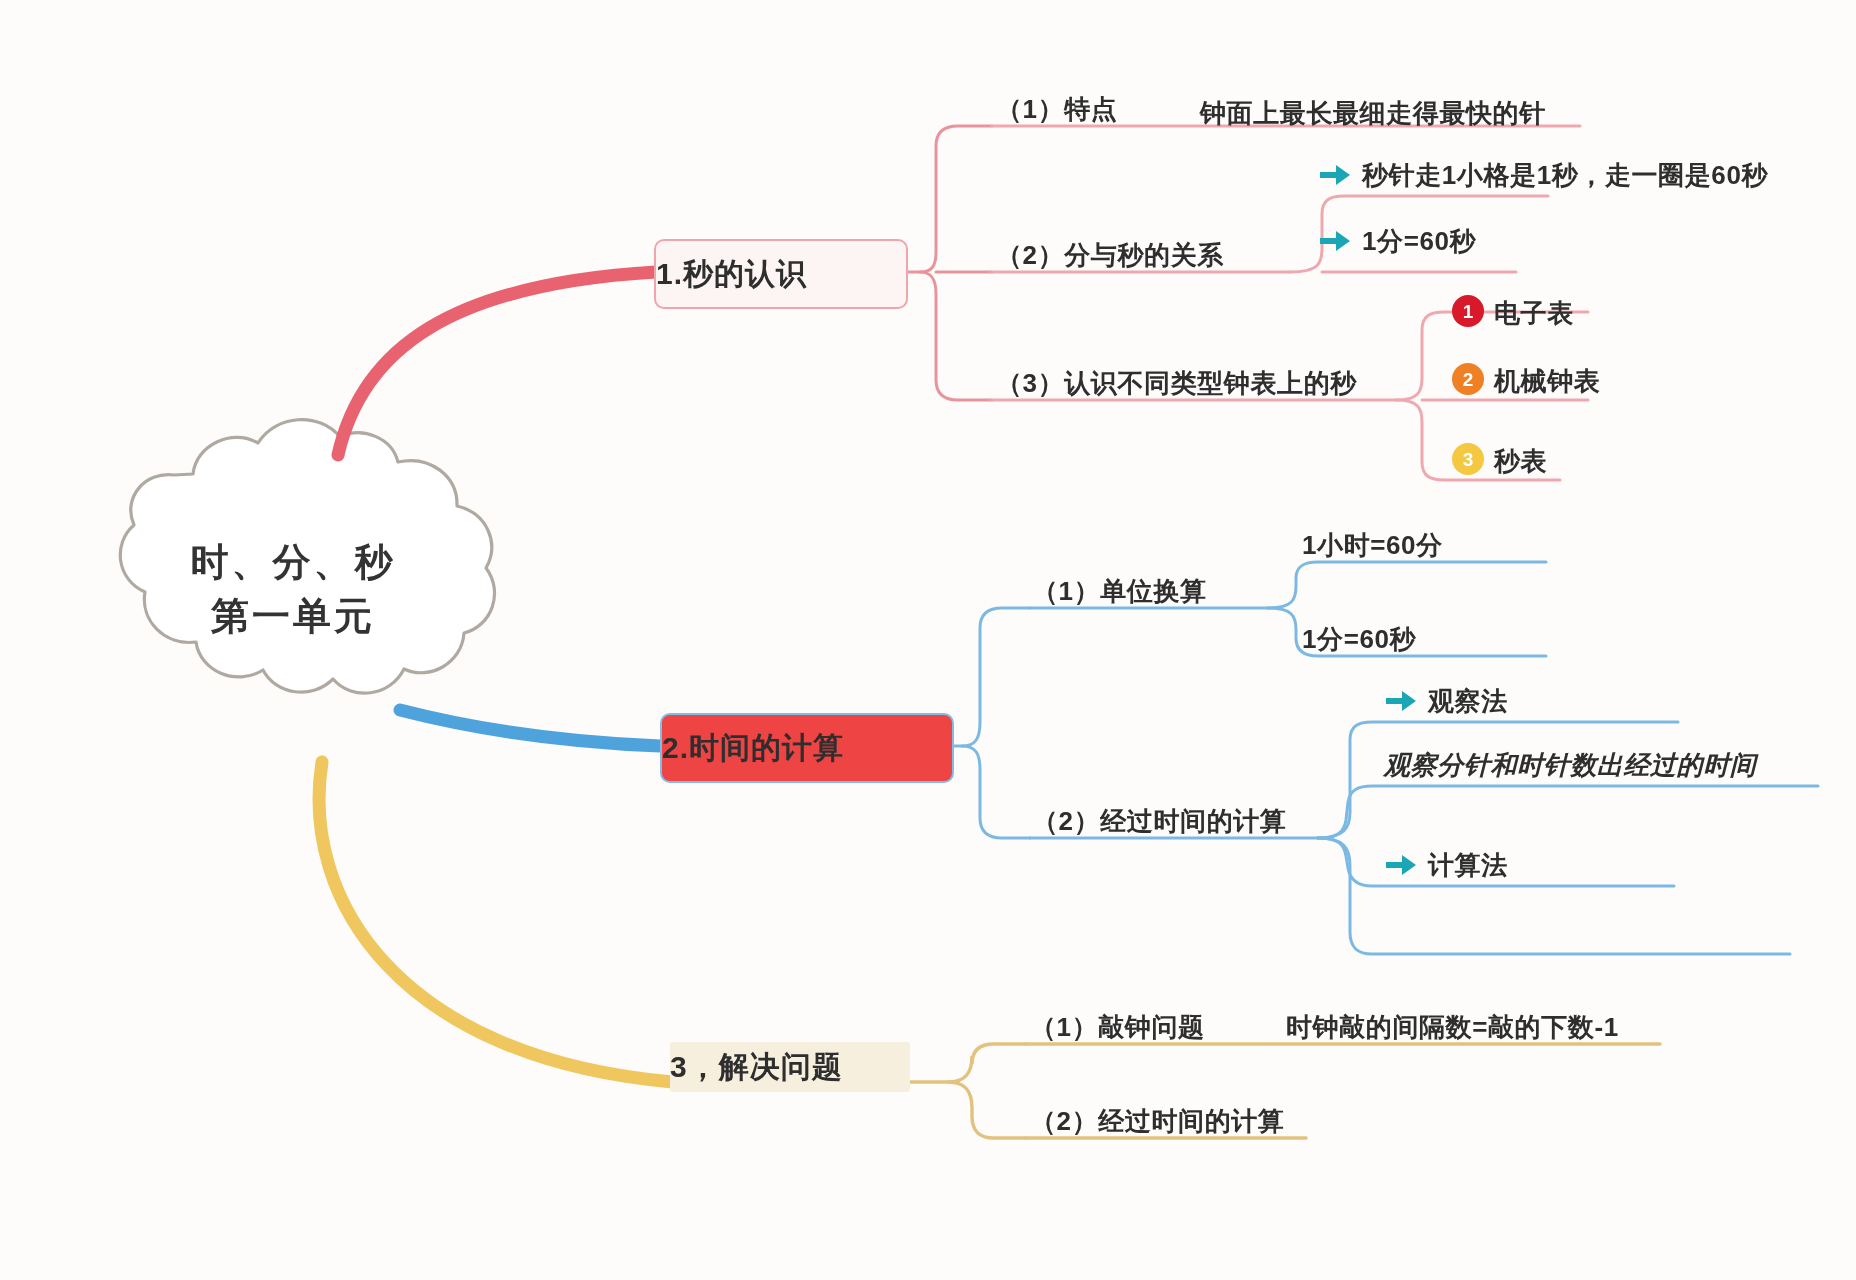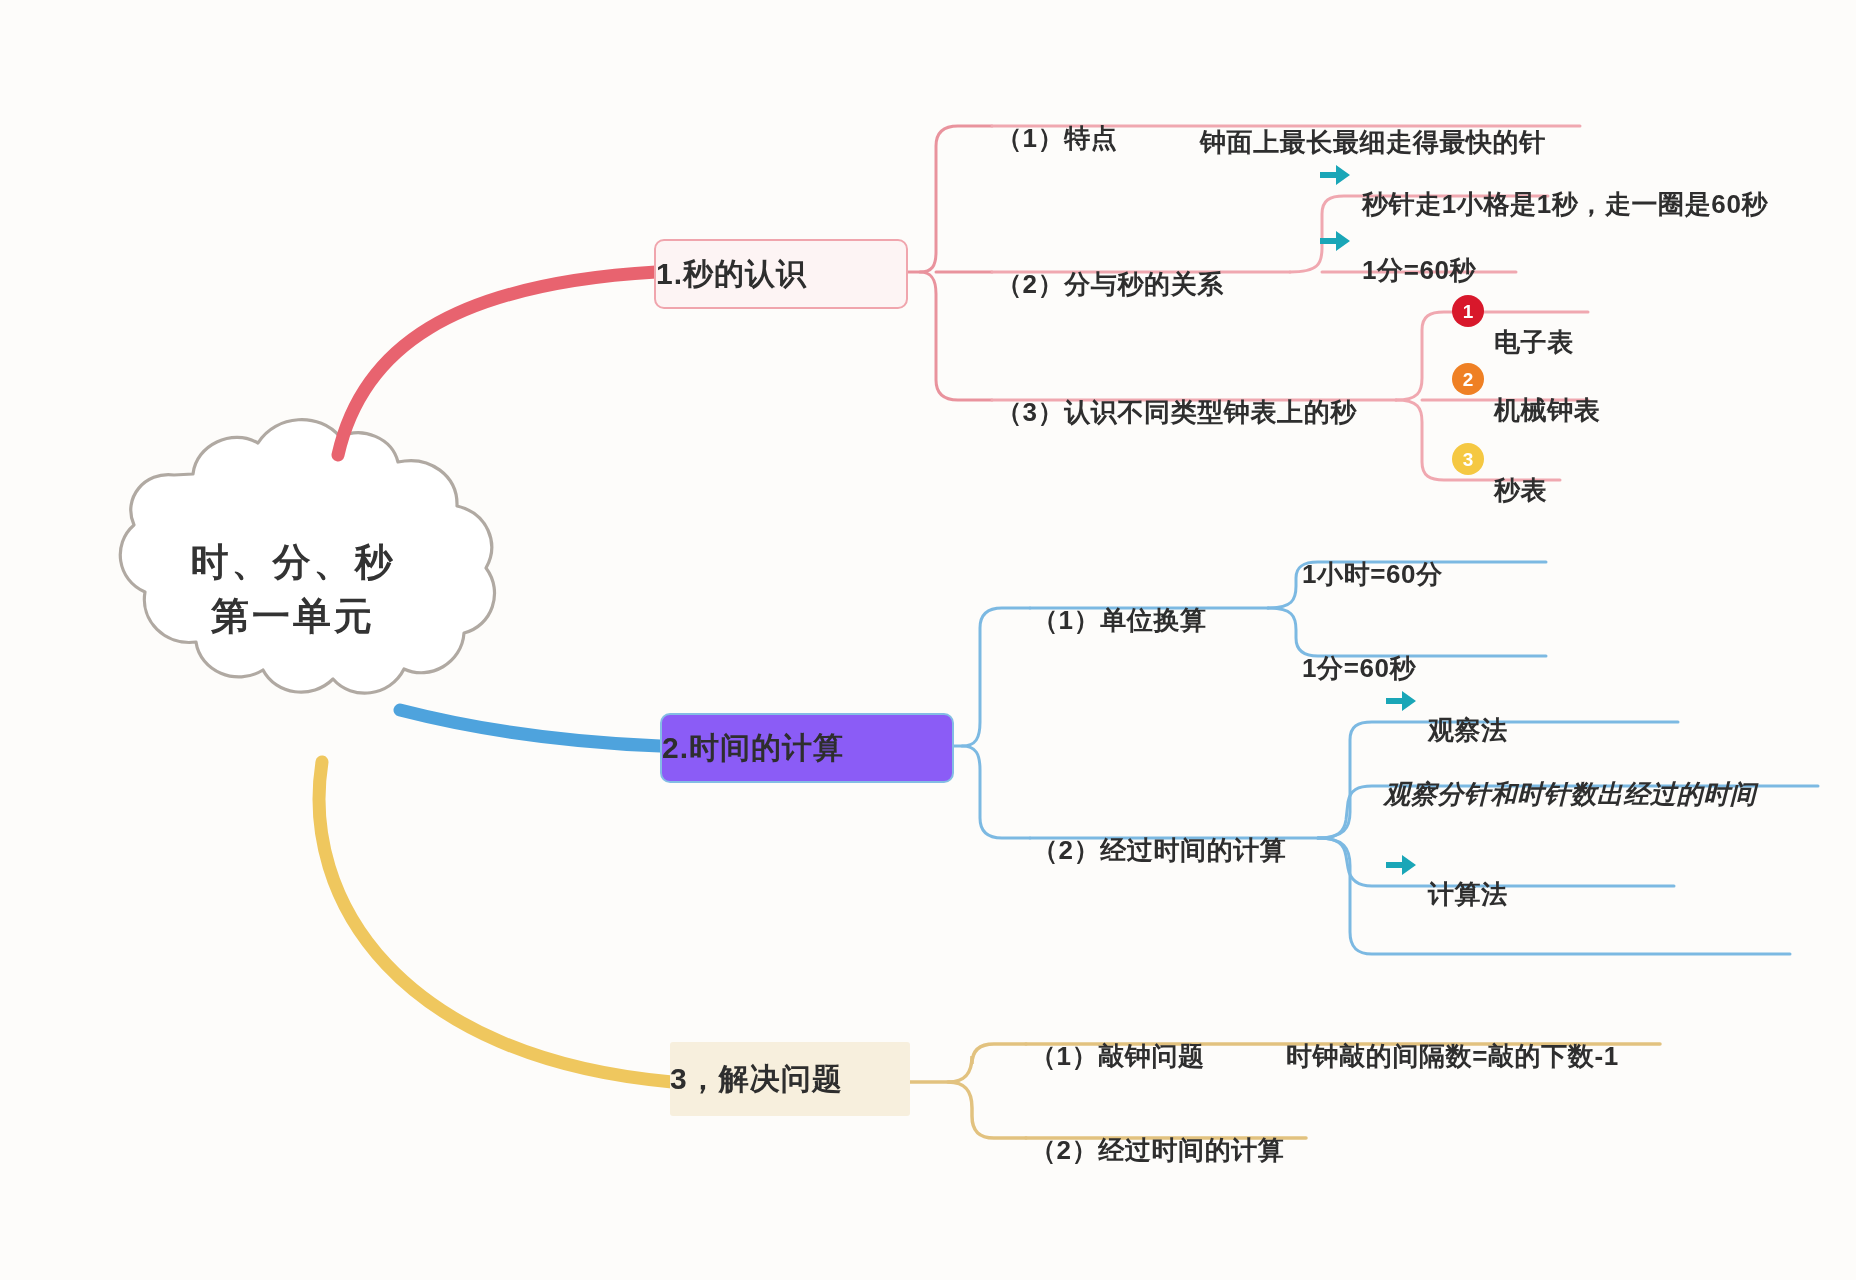--- a/index.html
+++ b/index.html
@@ -75,40 +75,39 @@
     border-radius: 10px;
     background: #fdf4f4;
   }
   #branch-2 {
     left: 660px;
     top: 713px;
     width: 290px;
     height: 66px;
     border: 2.5px solid #84bde4;
     border-radius: 10px;
-    background: #8b5cf6;
+    background: #ef4444;
   }
   #branch-3 {
     left: 670px;
     top: 1042px;
     width: 240px;
-    height: 74px;
+    height: 50px;
     background: #f7efdd;
     border-radius: 3px;
   }
 
   
   .leaf {
     position: absolute;
     font-size: 26px;
     font-weight: bold;
     color: #2e2e2e;
     white-space: nowrap;
     letter-spacing: 0.6px;
-    margin-top: 29px;
   }
 
   
   .arrow-icon {
     position: absolute;
     width: 34px;
     height: 26px;
   }
 
   

